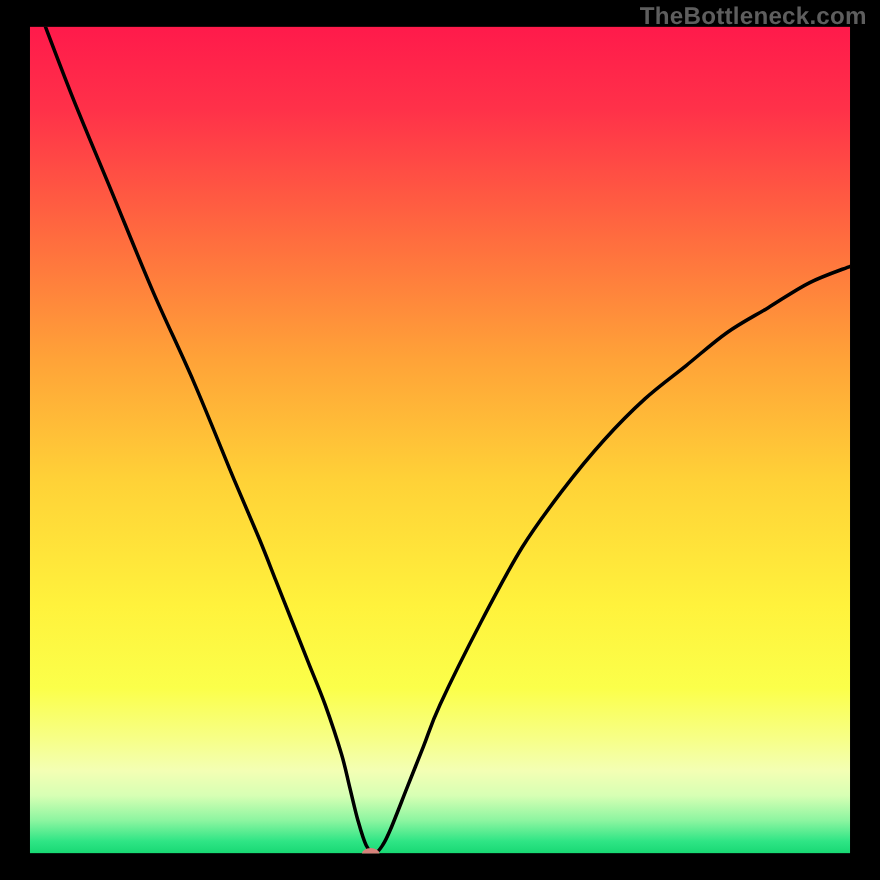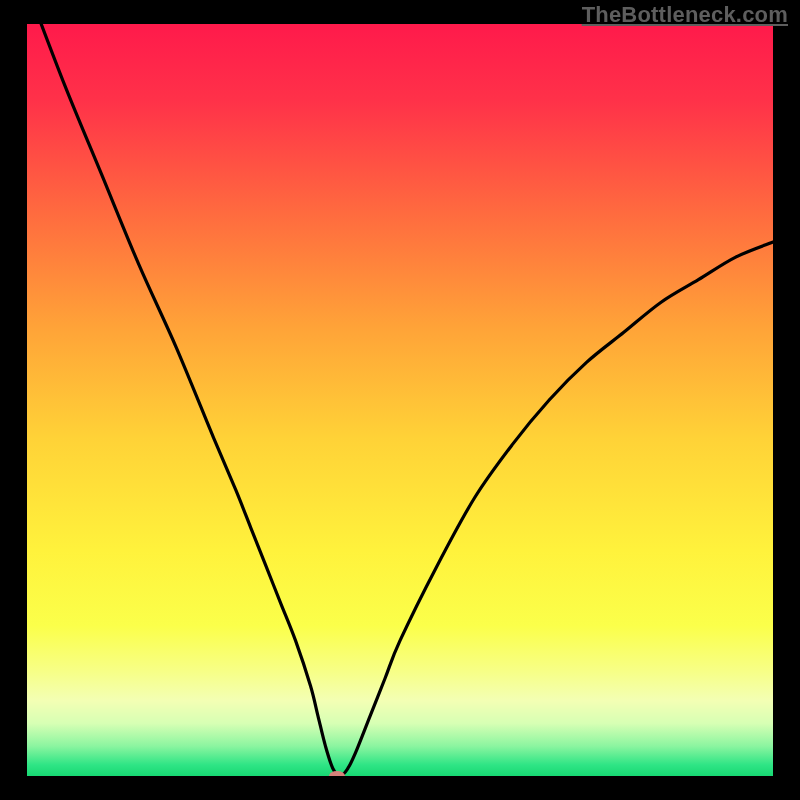--- a/index.html
+++ b/index.html
@@ -38,21 +38,20 @@
     border-radius: 50%;
   }
   .watermark {
     position: absolute;
     top: 2px;
     right: 12px;
     font-size: 22px;
     font-weight: 600;
     color: #5e5e5e;
     letter-spacing: 0.2px;
-    text-decoration: underline;
   }
 </style>
 </head>
 <body>
 
 <div class="frame">
   <div class="plot-wrap">
     <svg class="gradient" viewBox="0 0 746 752" preserveAspectRatio="none">
       <defs>
         <linearGradient id="bg-grad" x1="0" y1="0" x2="0" y2="1">

